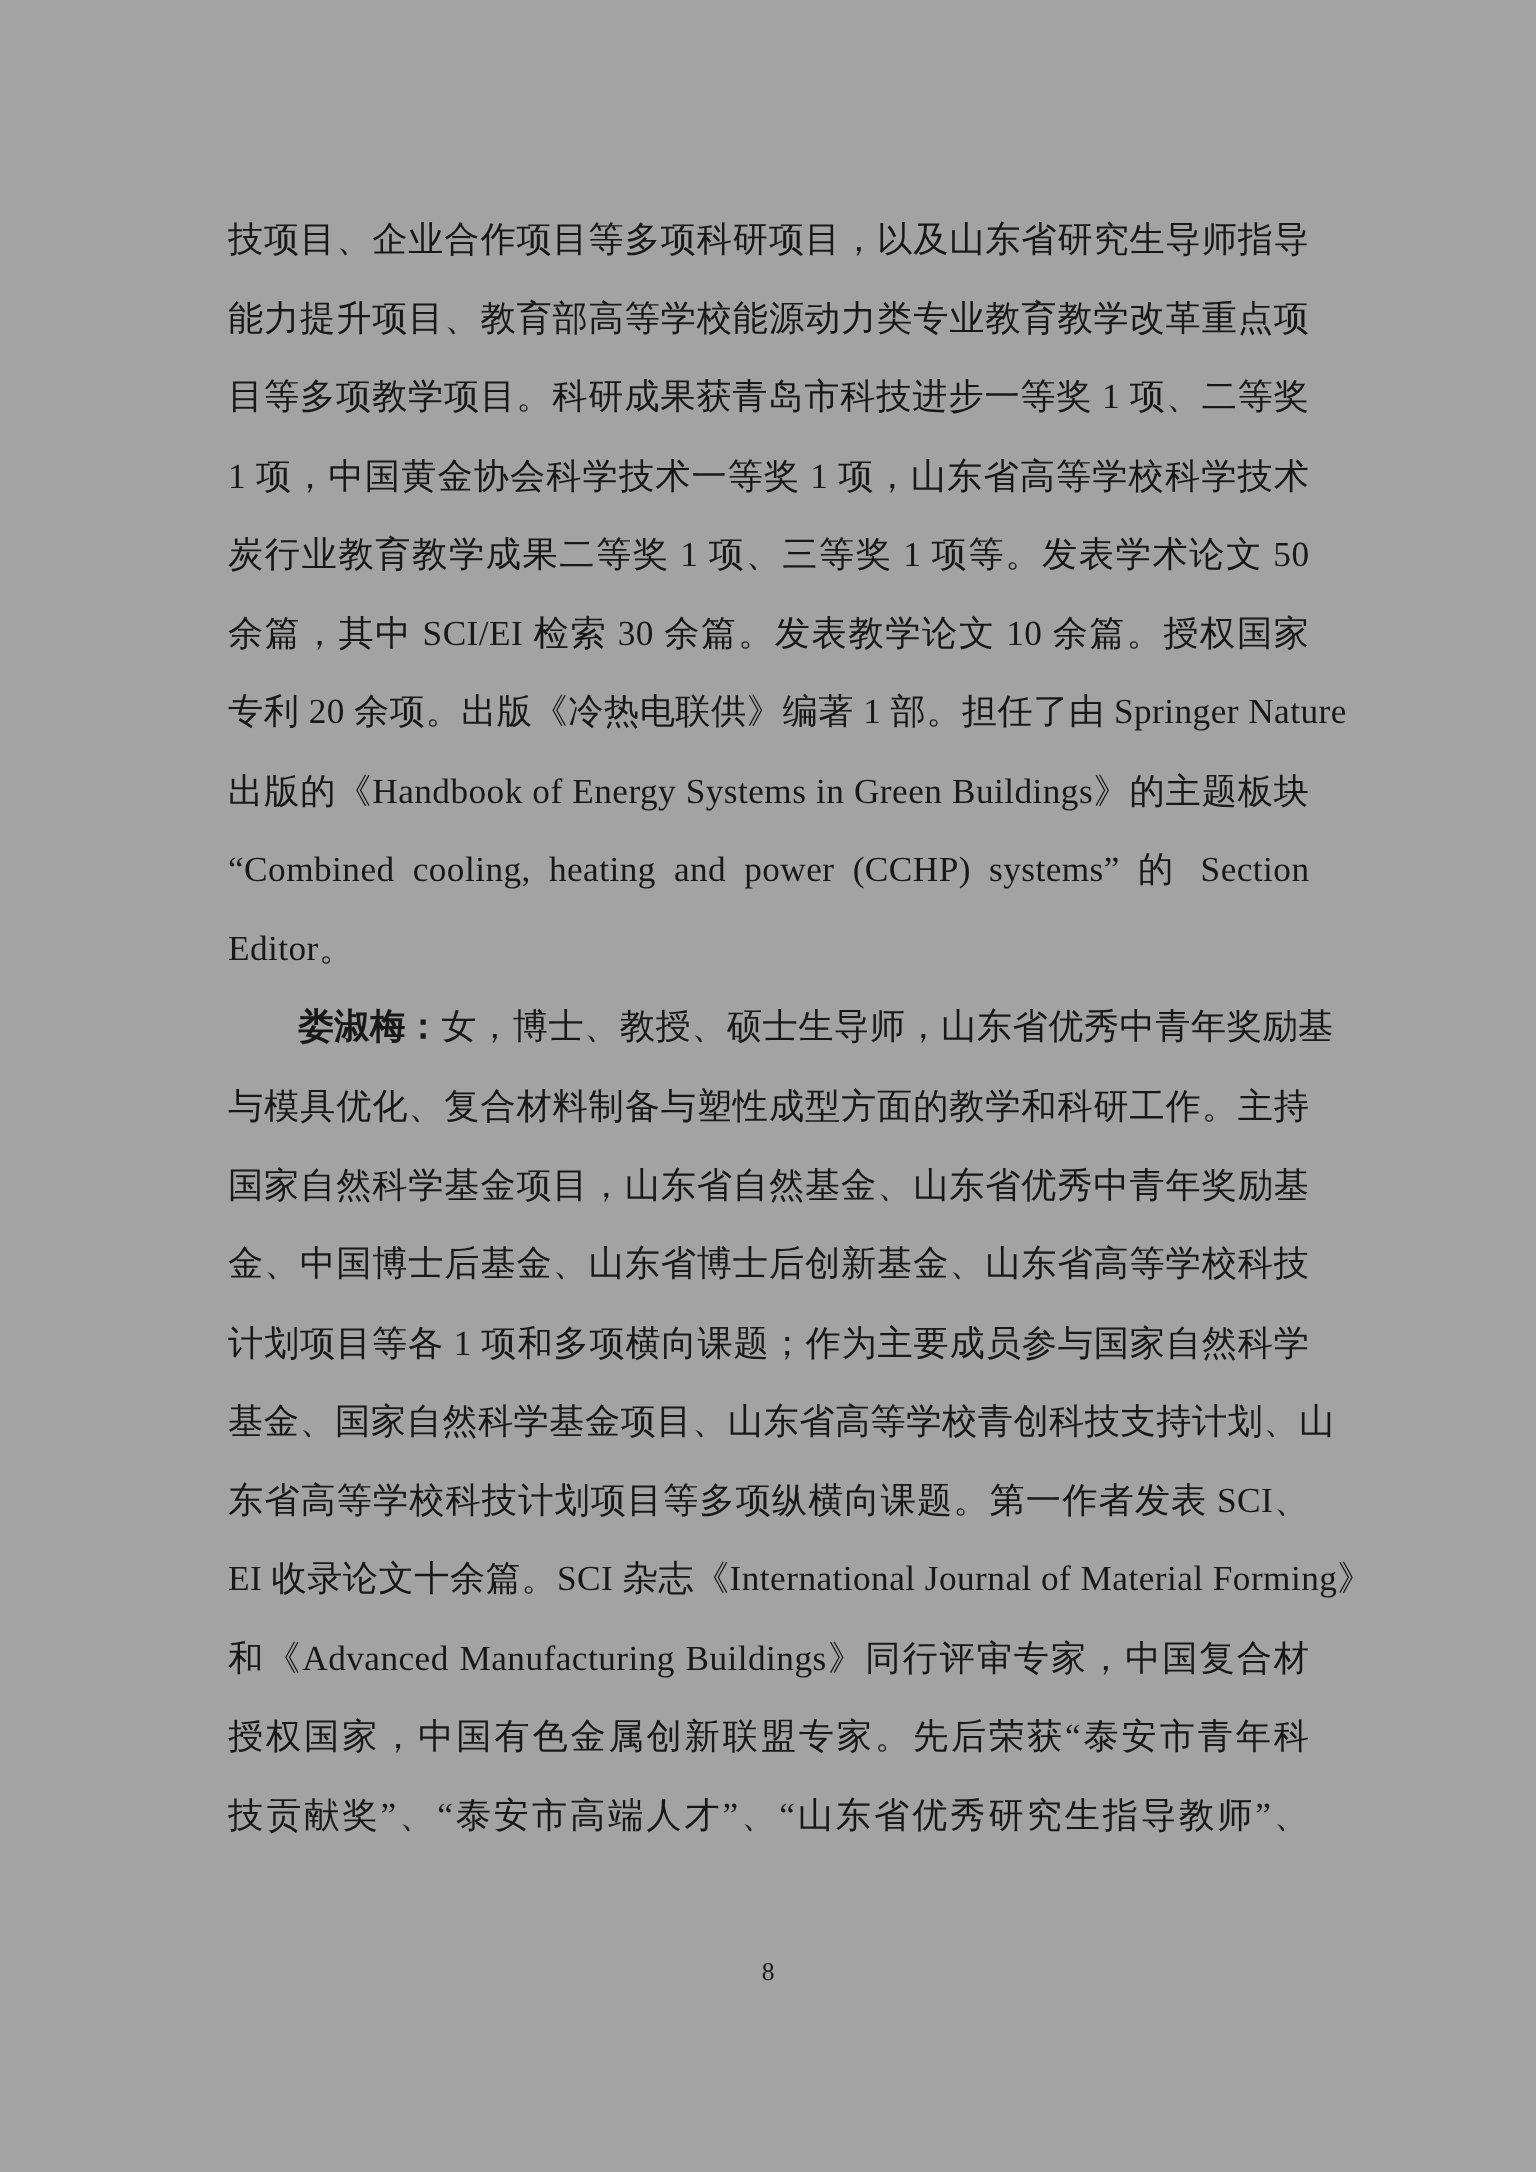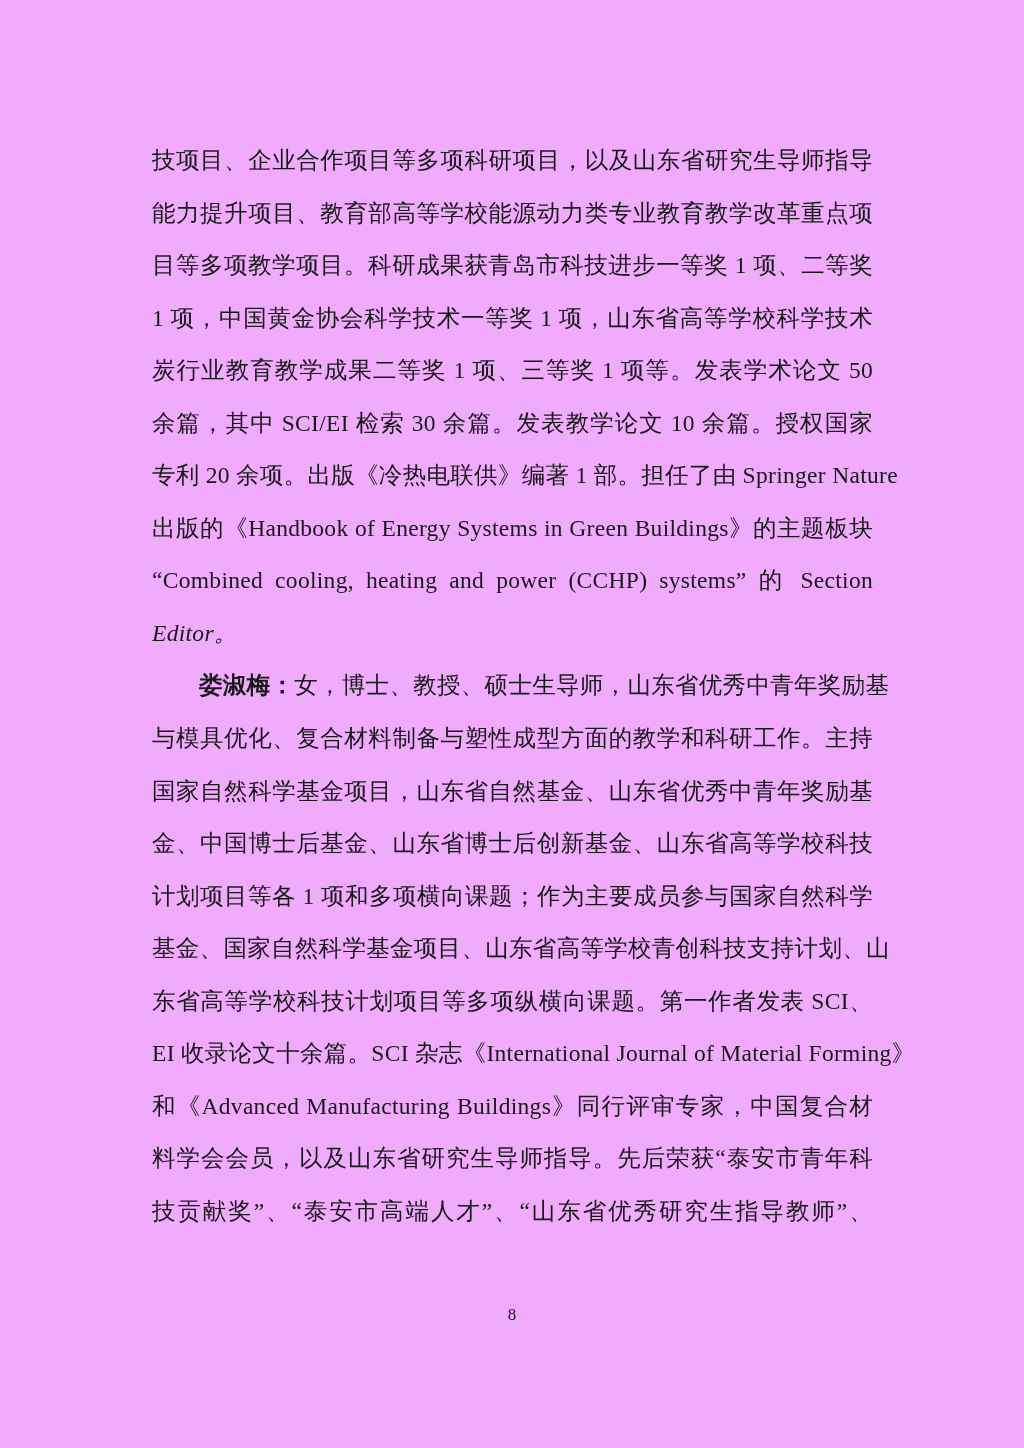--- a/index.html
+++ b/index.html
@@ -4,21 +4,21 @@
 <style>
   html, body {
     margin: 0;
     padding: 0;
     background: #ffffff;
   }
   .page {
     position: relative;
     width: 1024px;
     height: 1448px;
-    background: #f0abfc;
+    background: #a3a3a3;
     font-family: "Liberation Serif", "DejaVu Serif", serif;
     color: #181818;
     overflow: hidden;
   }
   .content {
     position: absolute;
     left: 152px;
     top: 134px;
     width: 721px;
   }
@@ -26,21 +26,20 @@
     height: 52.55px;
     line-height: 52.55px;
     font-size: 23.5px;
     text-align: justify;
     text-align-last: justify;
     white-space: nowrap;
     letter-spacing: 0.3px;
   }
   .line.para-end {
     text-align-last: left;
-    font-style: italic;
   }
   .line.indent {
     text-indent: 47px;
   }
   .lead-name {
     font-weight: bold;
   }
   .page-number {
     position: absolute;
     top: 1305px;
@@ -72,19 +71,19 @@
       <span class="lead-name">娄淑梅：</span><span>女，博士、教授、硕士生导师，山东省优秀中青年奖励基</span>
     </div>
     <div class="line">与模具优化、复合材料制备与塑性成型方面的教学和科研工作。主持</div>
     <div class="line">国家自然科学基金项目，山东省自然基金、山东省优秀中青年奖励基</div>
     <div class="line">金、中国博士后基金、山东省博士后创新基金、山东省高等学校科技</div>
     <div class="line">计划项目等各 1 项和多项横向课题；作为主要成员参与国家自然科学</div>
     <div class="line">基金、国家自然科学基金项目、山东省高等学校青创科技支持计划、山</div>
     <div class="line">东省高等学校科技计划项目等多项纵横向课题。第一作者发表 SCI、</div>
     <div class="line">EI 收录论文十余篇。SCI 杂志《International Journal of Material Forming》</div>
     <div class="line">和《Advanced Manufacturing Buildings》同行评审专家，中国复合材</div>
-    <div class="line">料学会会员，以及山东省研究生导师指导。先后荣获“泰安市青年科</div>
+    <div class="line">授权国家，中国有色金属创新联盟专家。先后荣获“泰安市青年科</div>
     <div class="line">技贡献奖”、“泰安市高端人才”、“山东省优秀研究生指导教师”、</div>
 
   </div>
 
   <div class="page-number">8</div>
 </div>
 
 </body></html>

